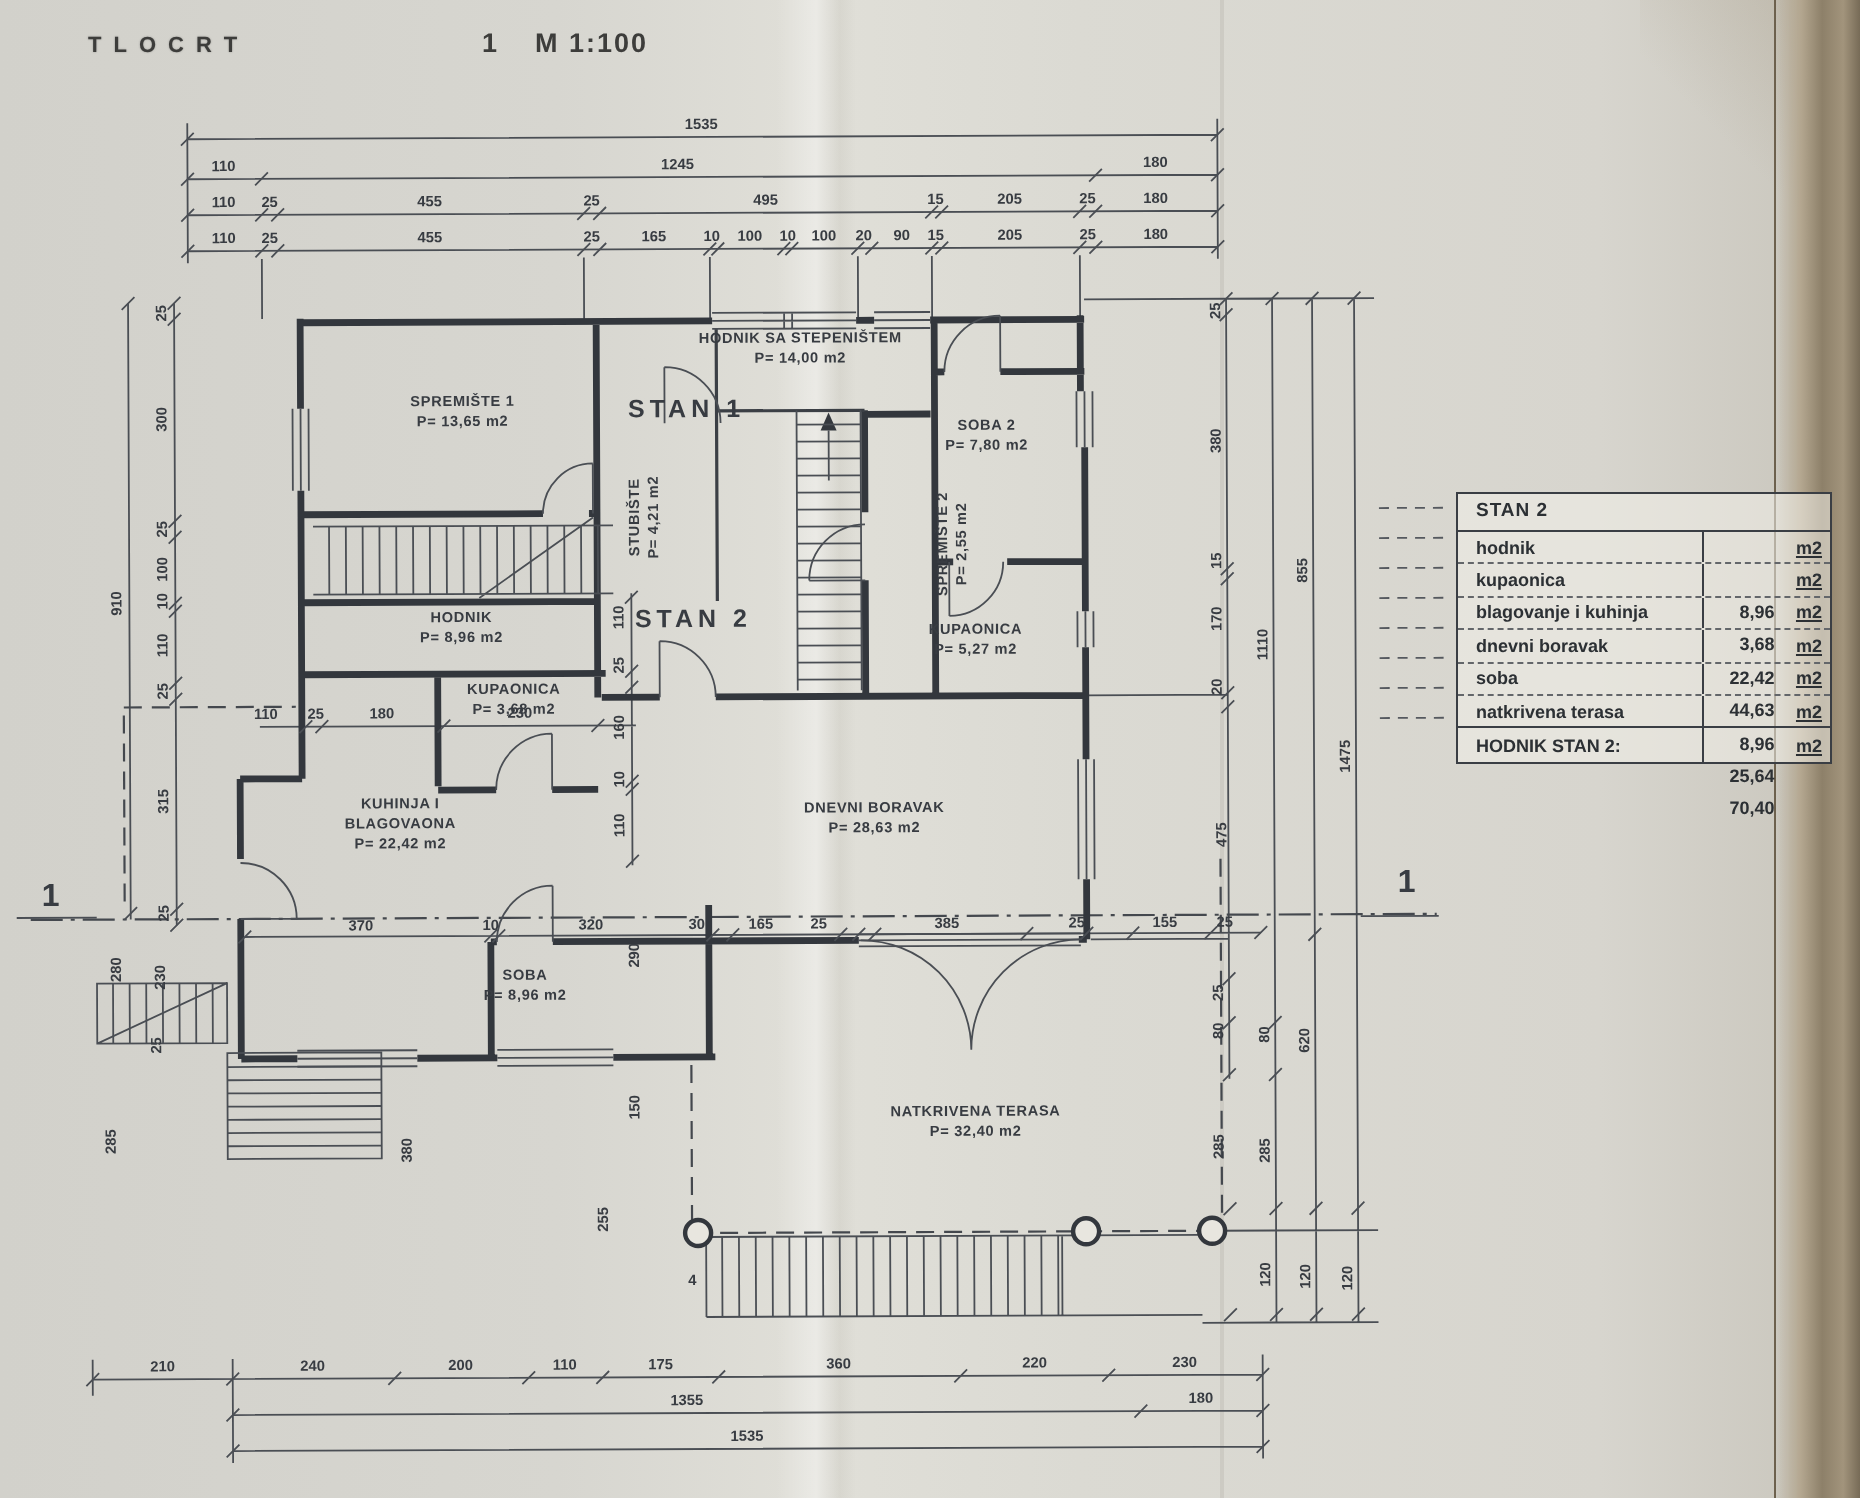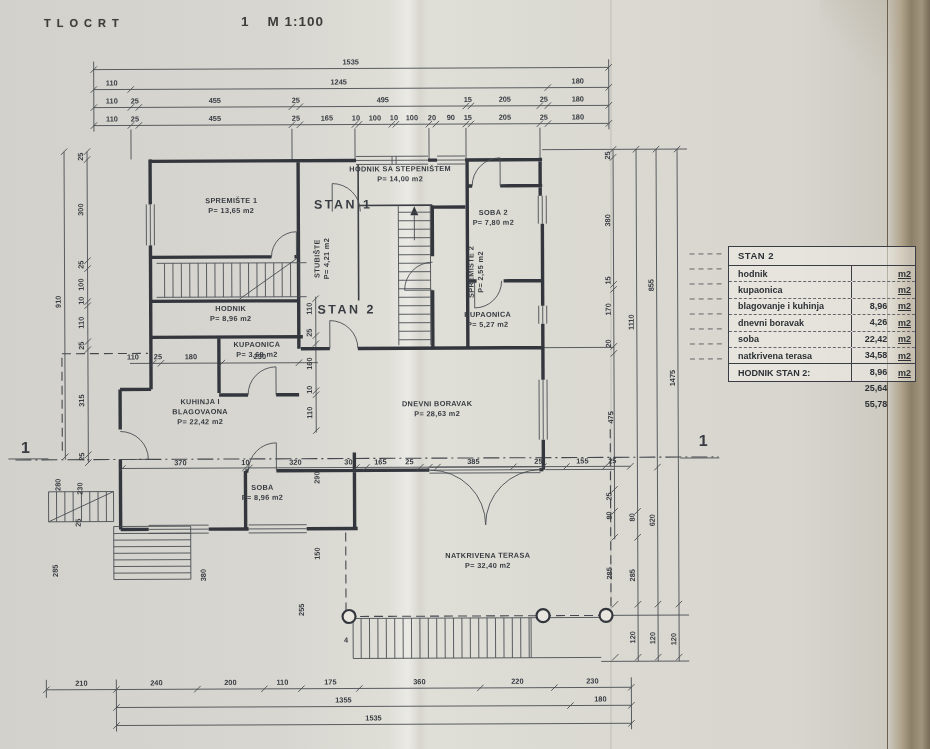--- a/index.html
+++ b/index.html
@@ -262,42 +262,42 @@
 <div class="atable">
   <div class="t-head">STAN 2</div>
   <div id="t-rows">
       <div class="t-row">
         <span class="t-nm">hodnik</span>
         <span class="t-val">8,96</span>
         <span class="t-un">m2</span>
       </div>
       <div class="t-row">
         <span class="t-nm">kupaonica</span>
-        <span class="t-val">4,26</span>
+        <span class="t-val">3,68</span>
         <span class="t-un">m2</span>
       </div>
       <div class="t-row">
         <span class="t-nm">blagovanje i kuhinja</span>
         <span class="t-val">22,42</span>
         <span class="t-un">m2</span>
       </div>
       <div class="t-row">
         <span class="t-nm">dnevni boravak</span>
-        <span class="t-val">34,58</span>
+        <span class="t-val">44,63</span>
         <span class="t-un">m2</span>
       </div>
       <div class="t-row">
         <span class="t-nm">soba</span>
         <span class="t-val">8,96</span>
         <span class="t-un">m2</span>
       </div>
       <div class="t-row">
         <span class="t-nm">natkrivena terasa</span>
         <span class="t-val">25,64</span>
         <span class="t-un">m2</span>
       </div>
     </div>
   <div class="t-total">
     <span class="t-nm">HODNIK STAN 2:</span>
-    <span class="t-val">55,78</span>
+    <span class="t-val">70,40</span>
     <span class="t-un">m2</span>
   </div>
 </div>
 
 </body></html>

